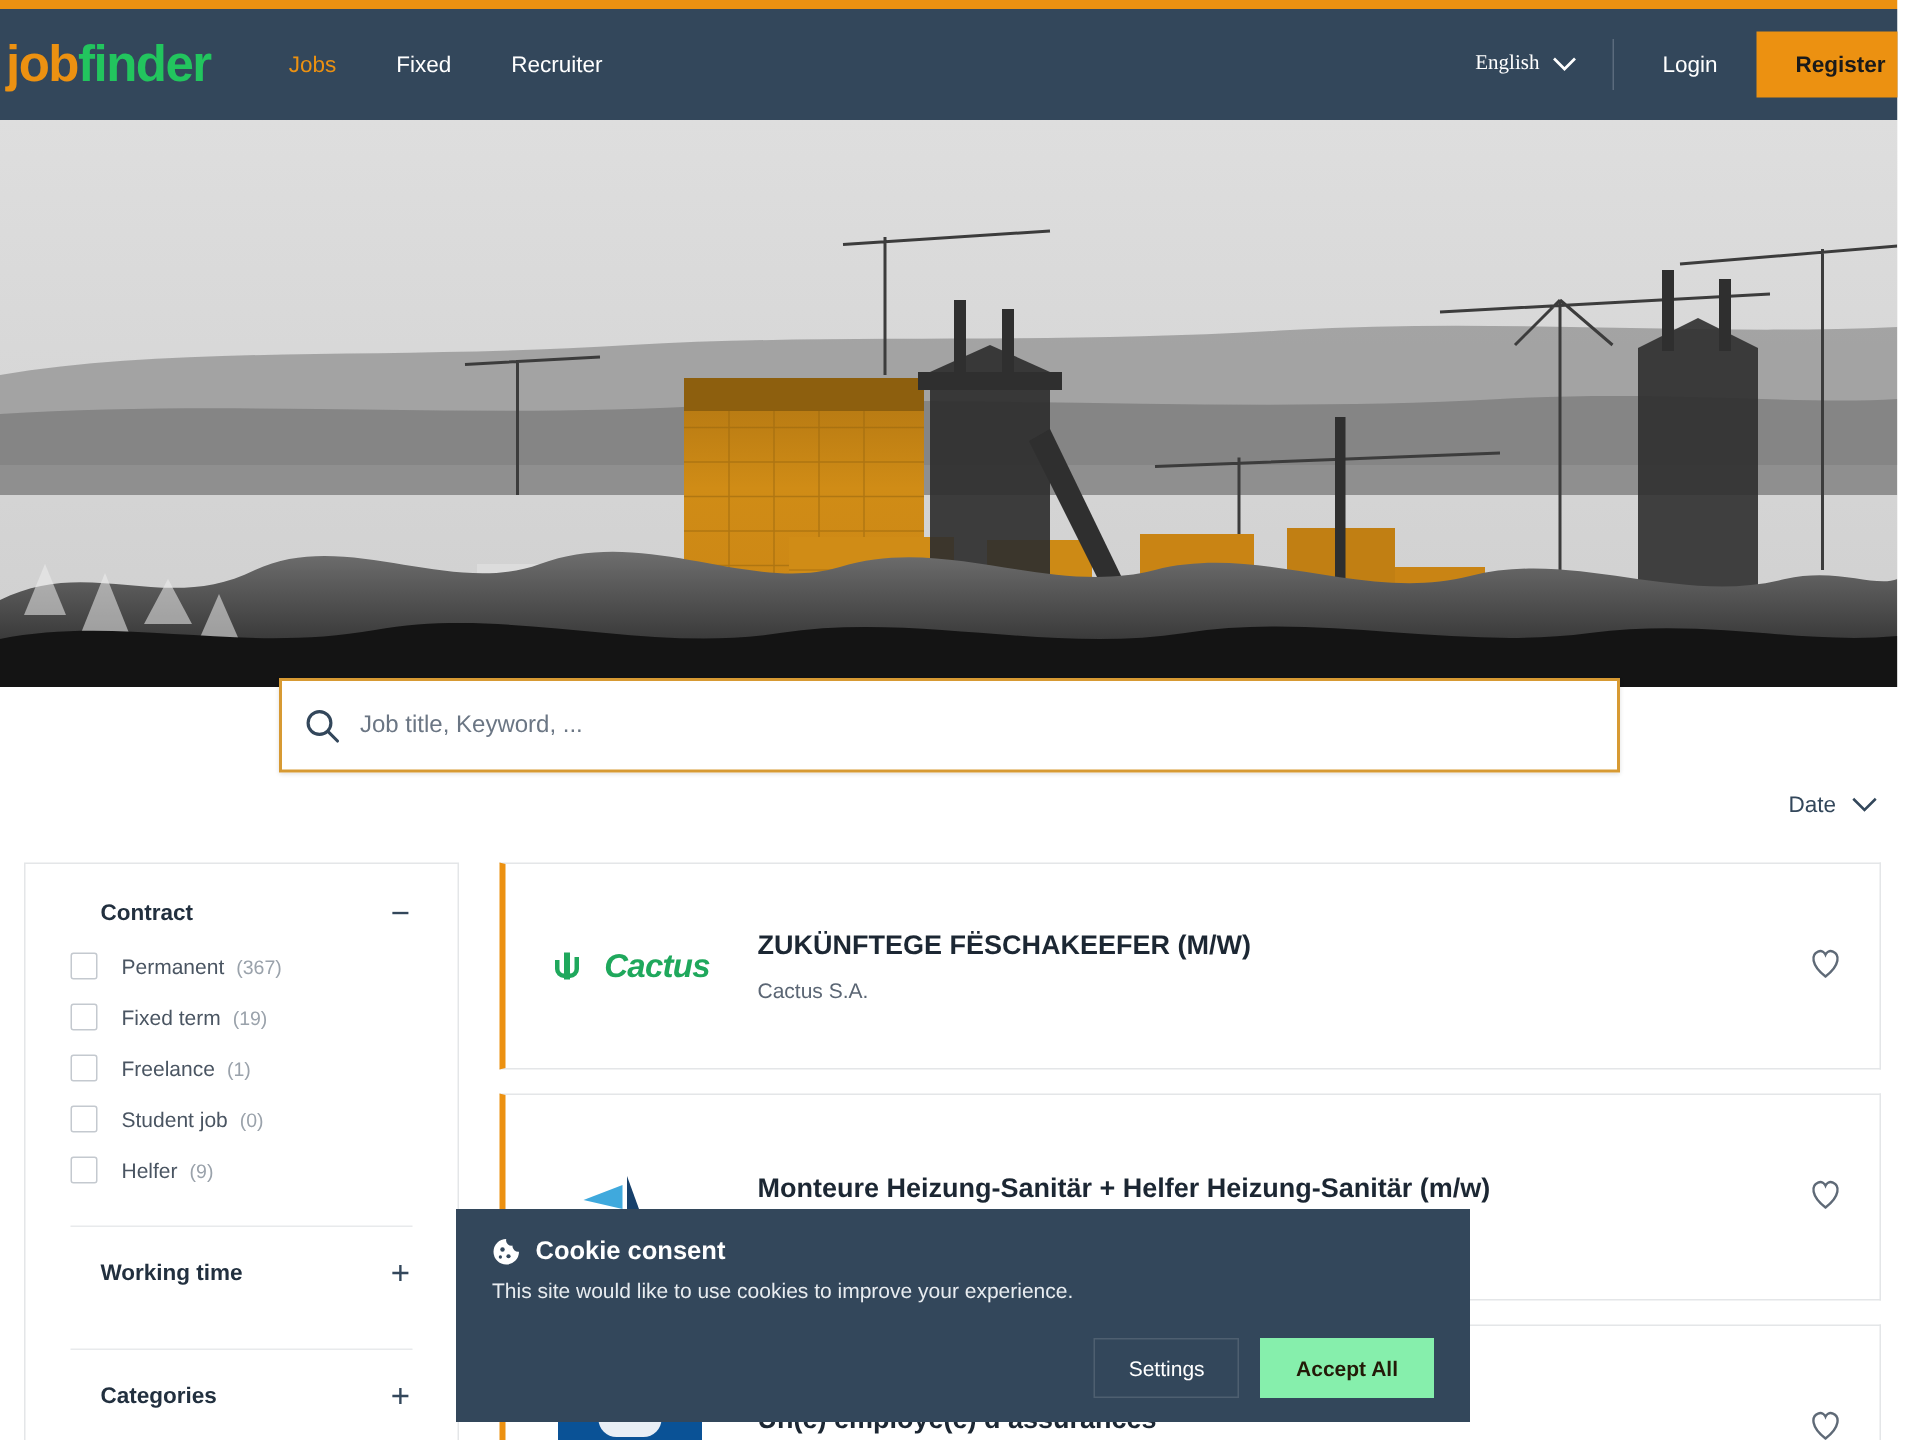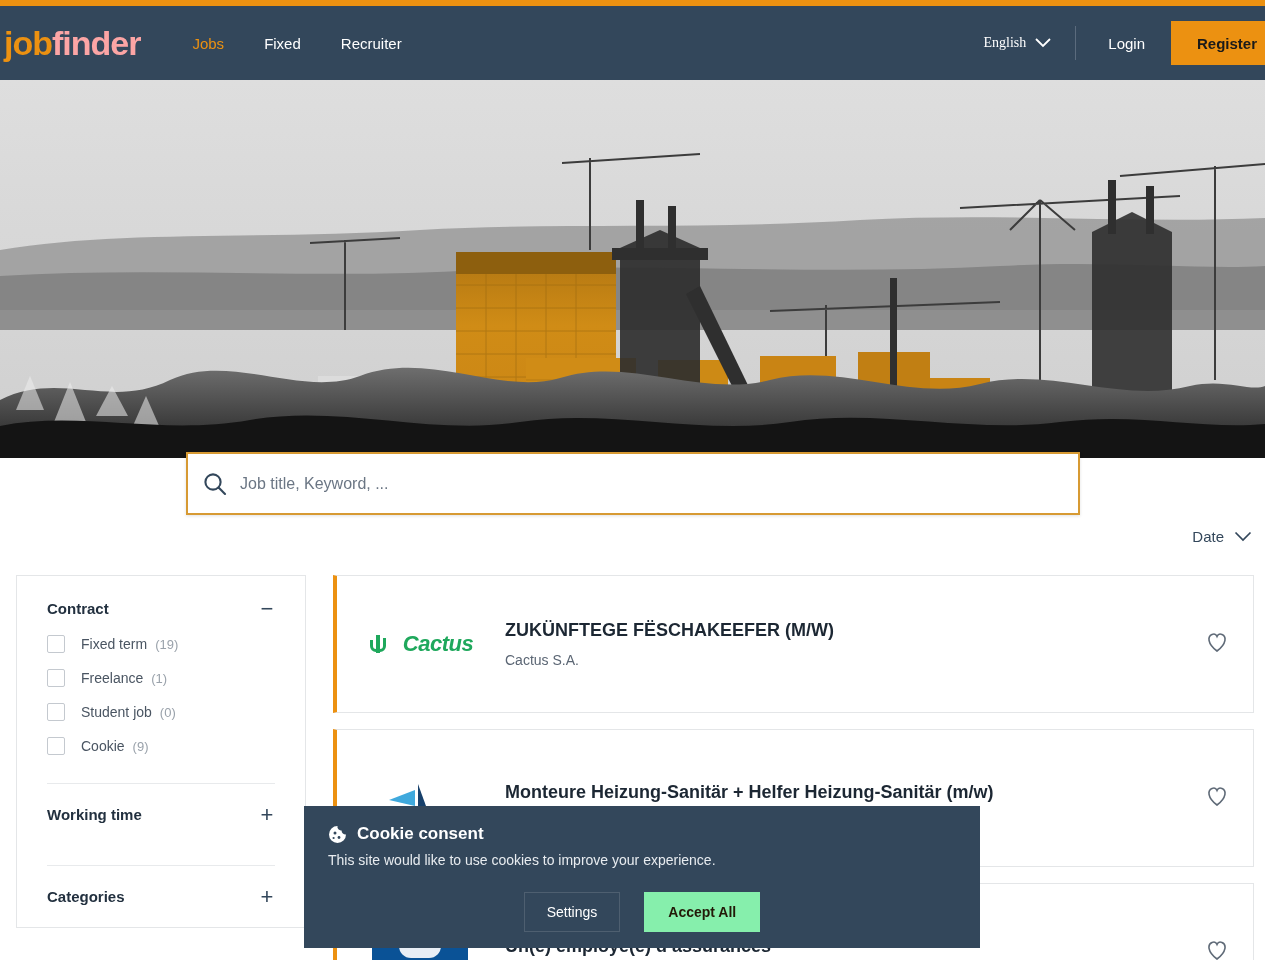--- a/index.html
+++ b/index.html
@@ -31,21 +31,21 @@
   }
   .logo {
     margin-left: 4px;
     font-size: 34px;
     font-weight: bold;
     letter-spacing: -1px;
     line-height: 1;
     white-space: nowrap;
   }
   .logo .job { color: #ec9111; }
-  .logo .finder { color: #fca5a5; }
+  .logo .finder { color: #22c55e; }
 
   .nav { display: flex; align-items: center; margin-left: 32px; }
   .nav a {
     color: #ffffff;
     font-size: 15px;
     text-decoration: none;
     padding: 0 20px;
     white-space: nowrap;
   }
   .nav a.active { color: #ec9111; }
@@ -144,20 +144,21 @@
     width: 290px;
     background: #ffffff;
     border: 1px solid #e4e6e8;
     padding: 0 30px;
     align-self: flex-start;
   }
   .filter-head {
     display: flex; align-items: center; justify-content: space-between;
     padding: 24px 0 10px 0;
     cursor: pointer;
+    margin-left: 20px;
   }
   .filter-title { font-size: 15px; font-weight: bold; color: #22303f; }
   .pm {
     color: #33475b; font-size: 22px; line-height: 14px;
     font-weight: 300; width: 16px; text-align: center;
   }
   .checkbox-row {
     display: flex; align-items: center;
     padding: 8px 0;
     cursor: pointer;
@@ -226,21 +227,21 @@
     color: #ffffff;
     z-index: 50;
   }
   .cookie-head {
     display: flex; align-items: center; gap: 10px;
     font-size: 17px; font-weight: bold;
     margin-bottom: 8px;
   }
   .cookie-text { font-size: 14px; color: #e8ecf0; }
   .cookie-actions {
-    display: flex; justify-content: center; gap: 24px;
+    display: flex; justify-content: flex-end; gap: 14px;
     margin-top: 24px;
   }
   .btn-settings {
     background: transparent;
     border: 1px solid #61708096;
     color: #ffffff;
     font-size: 14px;
     padding: 11px 22px;
     cursor: pointer;
     font-family: "Liberation Sans", sans-serif;
@@ -416,36 +417,41 @@
 
     <aside class="sidebar">
 
       <div>
         <div class="filter-head">
           <span class="filter-title">Contract</span>
           <span class="pm">−</span>
         </div>
         <label class="checkbox-row">
           <span class="cb"></span>
+          <span class="cb-label">Permanent</span>
+          <span class="cb-count">(367)</span>
+        </label>
+        <label class="checkbox-row">
+          <span class="cb"></span>
           <span class="cb-label">Fixed term</span>
           <span class="cb-count">(19)</span>
         </label>
         <label class="checkbox-row">
           <span class="cb"></span>
           <span class="cb-label">Freelance</span>
           <span class="cb-count">(1)</span>
         </label>
         <label class="checkbox-row">
           <span class="cb"></span>
           <span class="cb-label">Student job</span>
           <span class="cb-count">(0)</span>
         </label>
         <label class="checkbox-row">
           <span class="cb"></span>
-          <span class="cb-label">Cookie</span>
+          <span class="cb-label">Helfer</span>
           <span class="cb-count">(9)</span>
         </label>
         <div class="sep"></div>
       </div>
 
       <div class="filter-block-collapsed">
         <div class="filter-head">
           <span class="filter-title">Working time</span>
           <span class="pm">+</span>
         </div>

